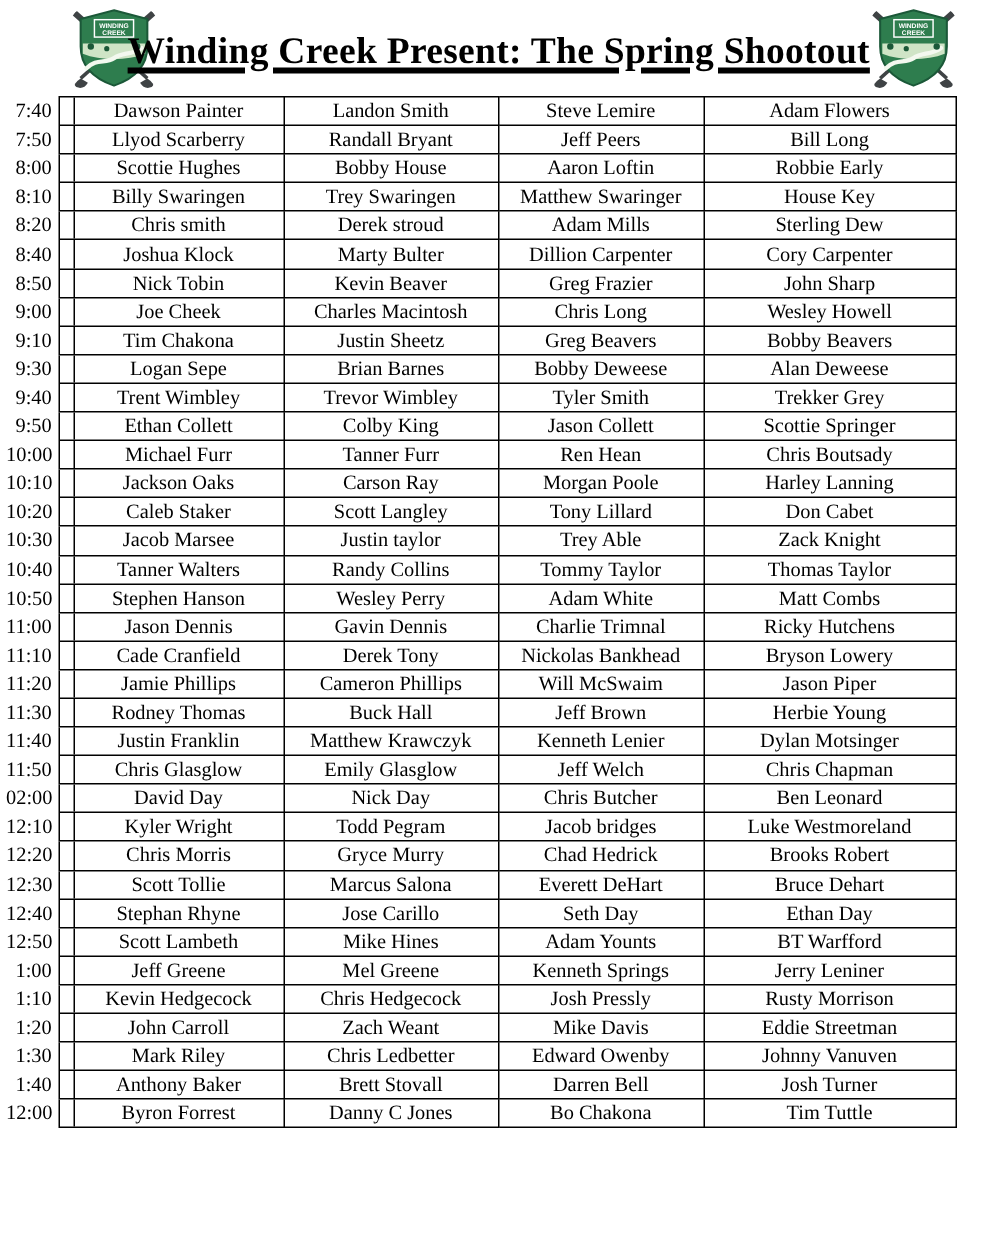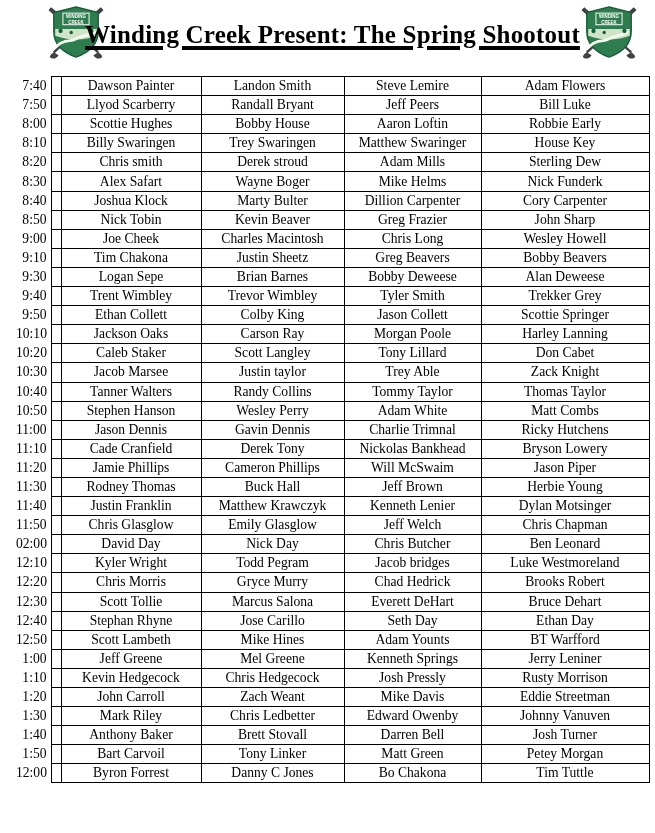--- a/index.html
+++ b/index.html
@@ -44,21 +44,21 @@
     text-decoration: underline;
     text-decoration-thickness: 3.5px;
     text-underline-offset: 3px;
     white-space: nowrap;
   }
   
   table.schedule {
     border-collapse: collapse;
     table-layout: fixed;
     width: 633px;
-    margin: 16px;
+    margin: 4px;
     padding-left: 18px;
   }
   td {
     height: 18.1px;
     padding: 0;
     font-size: 13.6px;
     line-height: 18px;
     text-align: center;
     white-space: nowrap;
     overflow: hidden;
@@ -148,21 +148,21 @@
       <td class="player">Landon Smith</td>
       <td class="player">Steve Lemire</td>
       <td class="player">Adam Flowers</td>
     </tr>
         <tr>
       <td class="time">7:50</td>
       <td class="gap"></td>
       <td class="player">Llyod Scarberry</td>
       <td class="player">Randall Bryant</td>
       <td class="player">Jeff Peers</td>
-      <td class="player">Bill Luke</td>
+      <td class="player">Bill Long</td>
     </tr>
         <tr>
       <td class="time">8:00</td>
       <td class="gap"></td>
       <td class="player">Scottie Hughes</td>
       <td class="player">Bobby House</td>
       <td class="player">Aaron Loftin</td>
       <td class="player">Robbie Early</td>
     </tr>
         <tr>
@@ -175,28 +175,20 @@
     </tr>
         <tr>
       <td class="time">8:20</td>
       <td class="gap"></td>
       <td class="player">Chris smith</td>
       <td class="player">Derek stroud</td>
       <td class="player">Adam Mills</td>
       <td class="player">Sterling Dew</td>
     </tr>
         <tr>
-      <td class="time">8:30</td>
-      <td class="gap"></td>
-      <td class="player">Alex Safart</td>
-      <td class="player">Wayne Boger</td>
-      <td class="player">Mike Helms</td>
-      <td class="player">Nick Funderk</td>
-    </tr>
-        <tr>
       <td class="time">8:40</td>
       <td class="gap"></td>
       <td class="player">Joshua Klock</td>
       <td class="player">Marty Bulter</td>
       <td class="player">Dillion Carpenter</td>
       <td class="player">Cory Carpenter</td>
     </tr>
         <tr>
       <td class="time">8:50</td>
       <td class="gap"></td>
@@ -239,20 +231,28 @@
     </tr>
         <tr>
       <td class="time">9:50</td>
       <td class="gap"></td>
       <td class="player">Ethan Collett</td>
       <td class="player">Colby King</td>
       <td class="player">Jason Collett</td>
       <td class="player">Scottie Springer</td>
     </tr>
         <tr>
+      <td class="time">10:00</td>
+      <td class="gap"></td>
+      <td class="player">Michael Furr</td>
+      <td class="player">Tanner Furr</td>
+      <td class="player">Ren Hean</td>
+      <td class="player">Chris Boutsady</td>
+    </tr>
+        <tr>
       <td class="time">10:10</td>
       <td class="gap"></td>
       <td class="player">Jackson Oaks</td>
       <td class="player">Carson Ray</td>
       <td class="player">Morgan Poole</td>
       <td class="player">Harley Lanning</td>
     </tr>
         <tr>
       <td class="time">10:20</td>
       <td class="gap"></td>
@@ -415,28 +415,20 @@
     </tr>
         <tr>
       <td class="time">1:40</td>
       <td class="gap"></td>
       <td class="player">Anthony Baker</td>
       <td class="player">Brett Stovall</td>
       <td class="player">Darren Bell</td>
       <td class="player">Josh Turner</td>
     </tr>
         <tr>
-      <td class="time">1:50</td>
-      <td class="gap"></td>
-      <td class="player">Bart Carvoil</td>
-      <td class="player">Tony Linker</td>
-      <td class="player">Matt Green</td>
-      <td class="player">Petey Morgan</td>
-    </tr>
-        <tr>
       <td class="time">12:00</td>
       <td class="gap"></td>
       <td class="player">Byron Forrest</td>
       <td class="player">Danny C Jones</td>
       <td class="player">Bo Chakona</td>
       <td class="player">Tim Tuttle</td>
     </tr>
       </tbody>
   </table>
 

